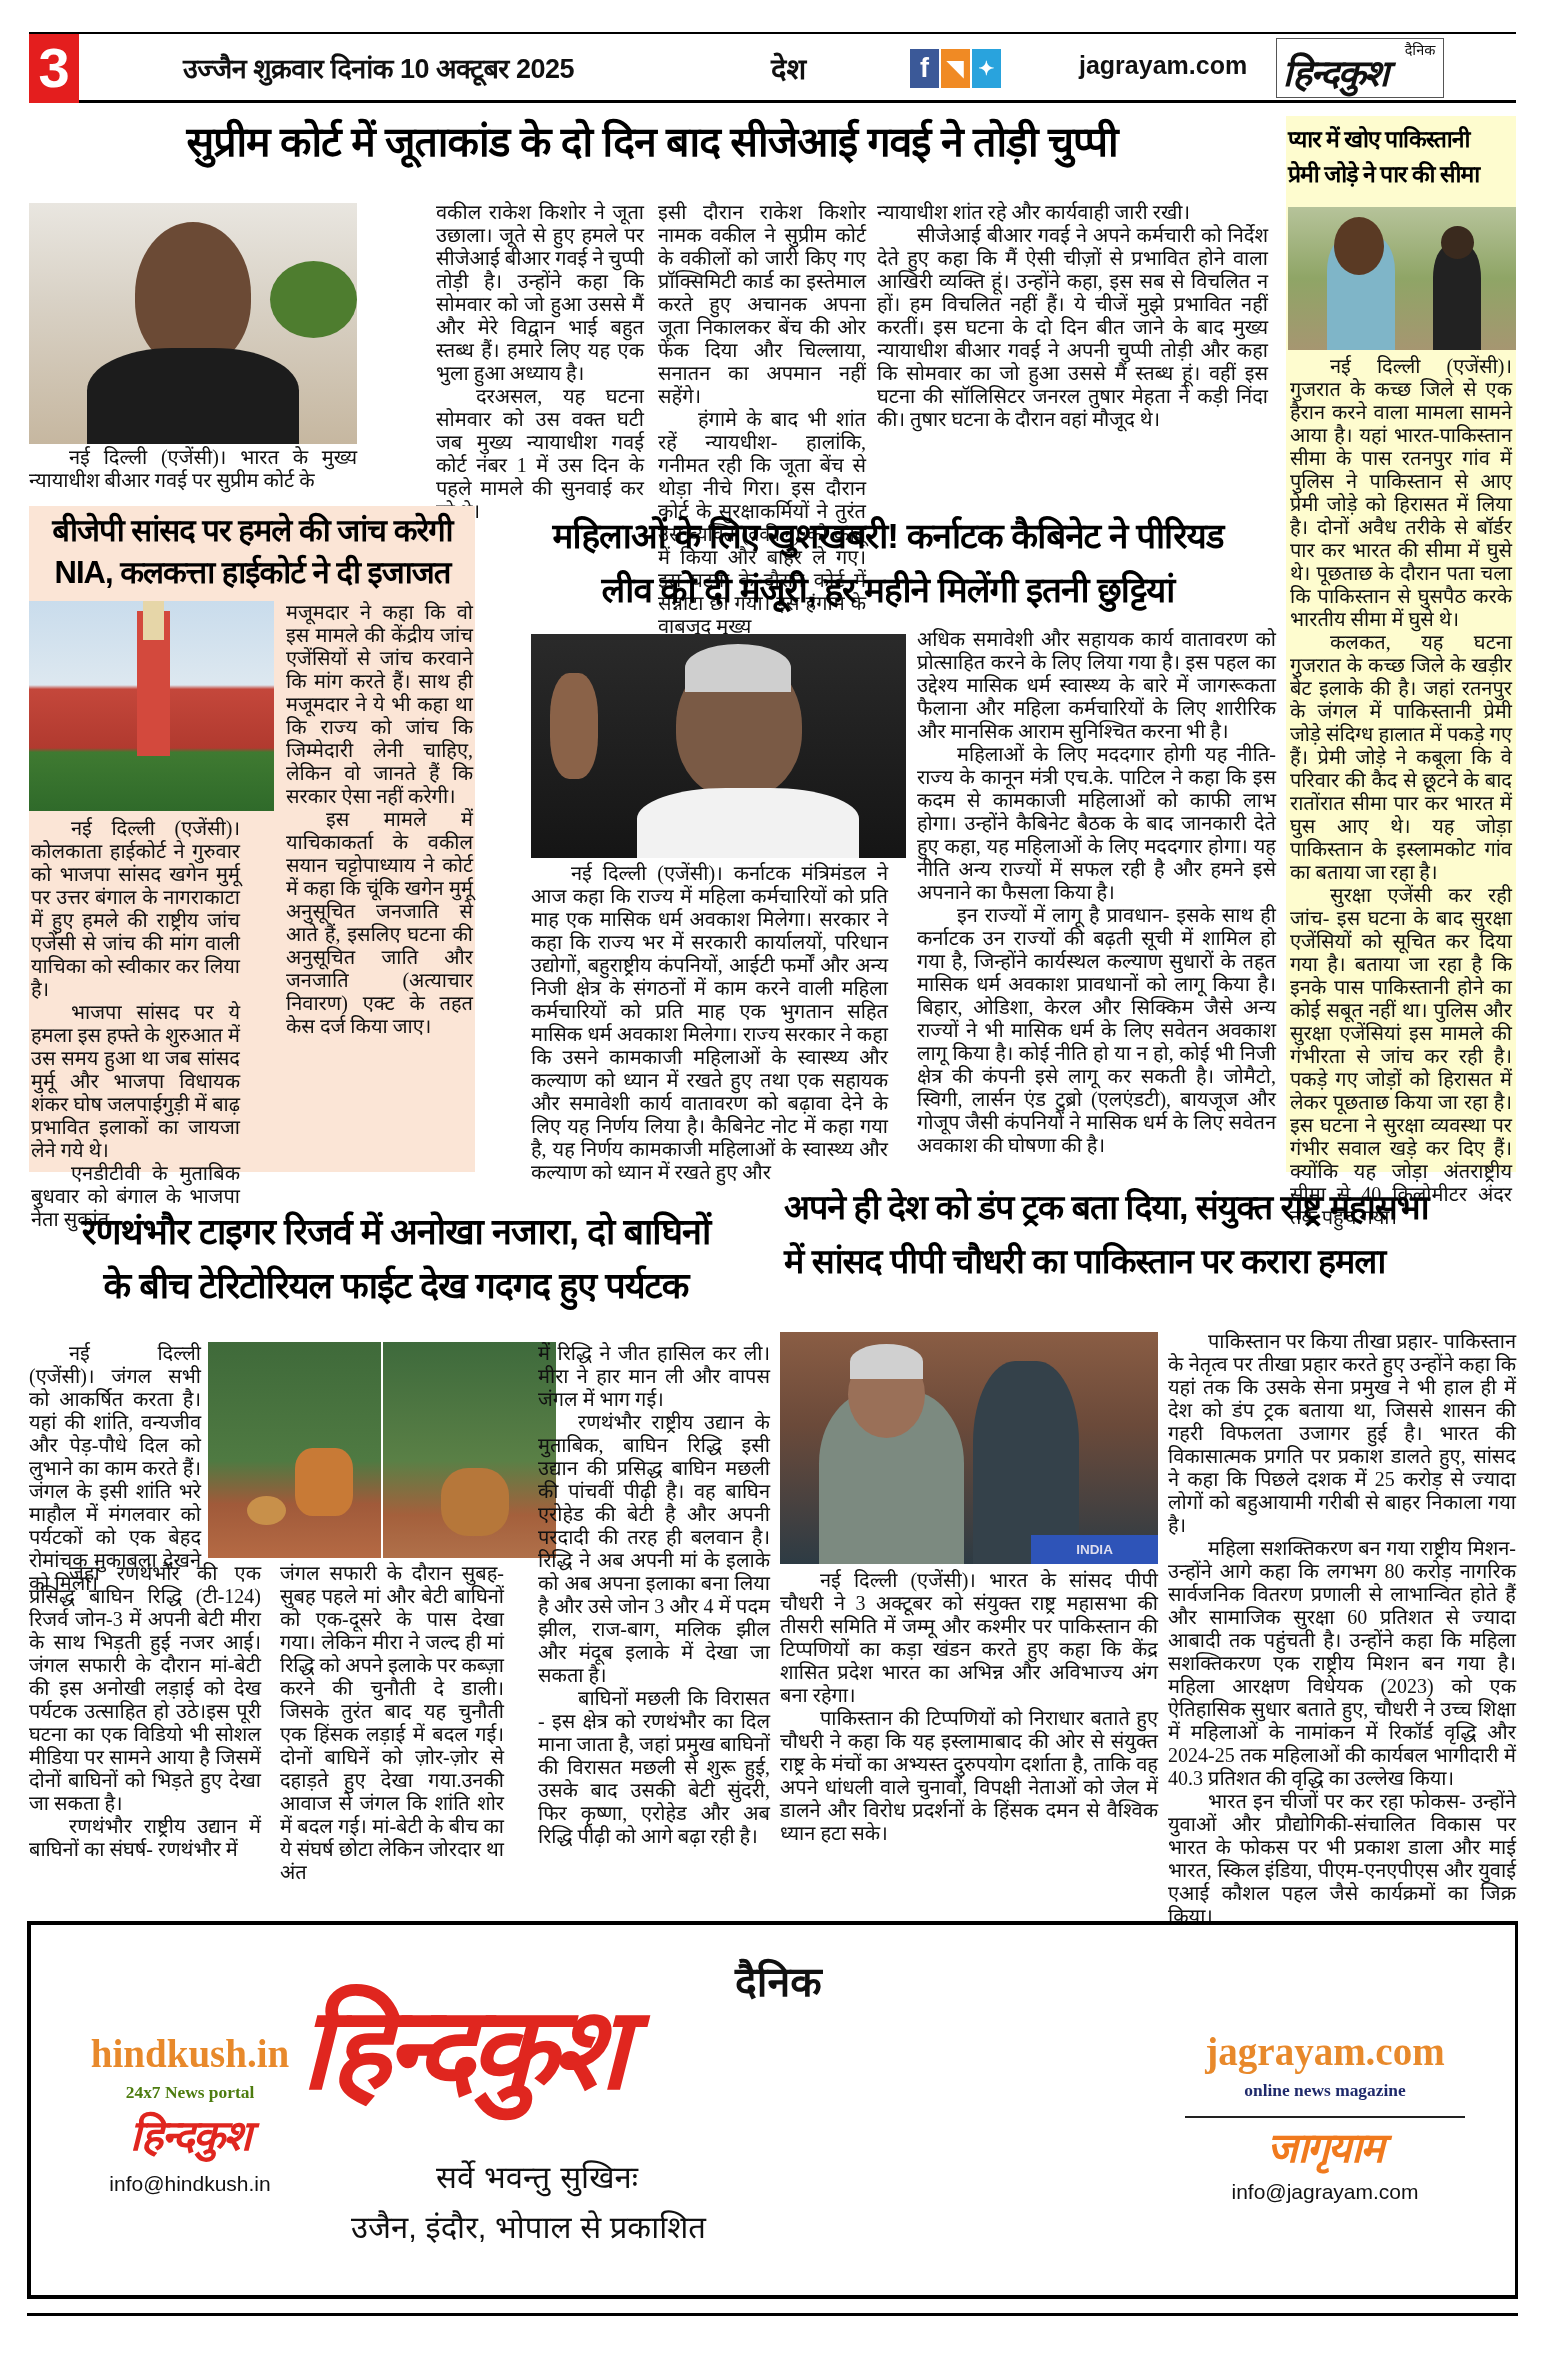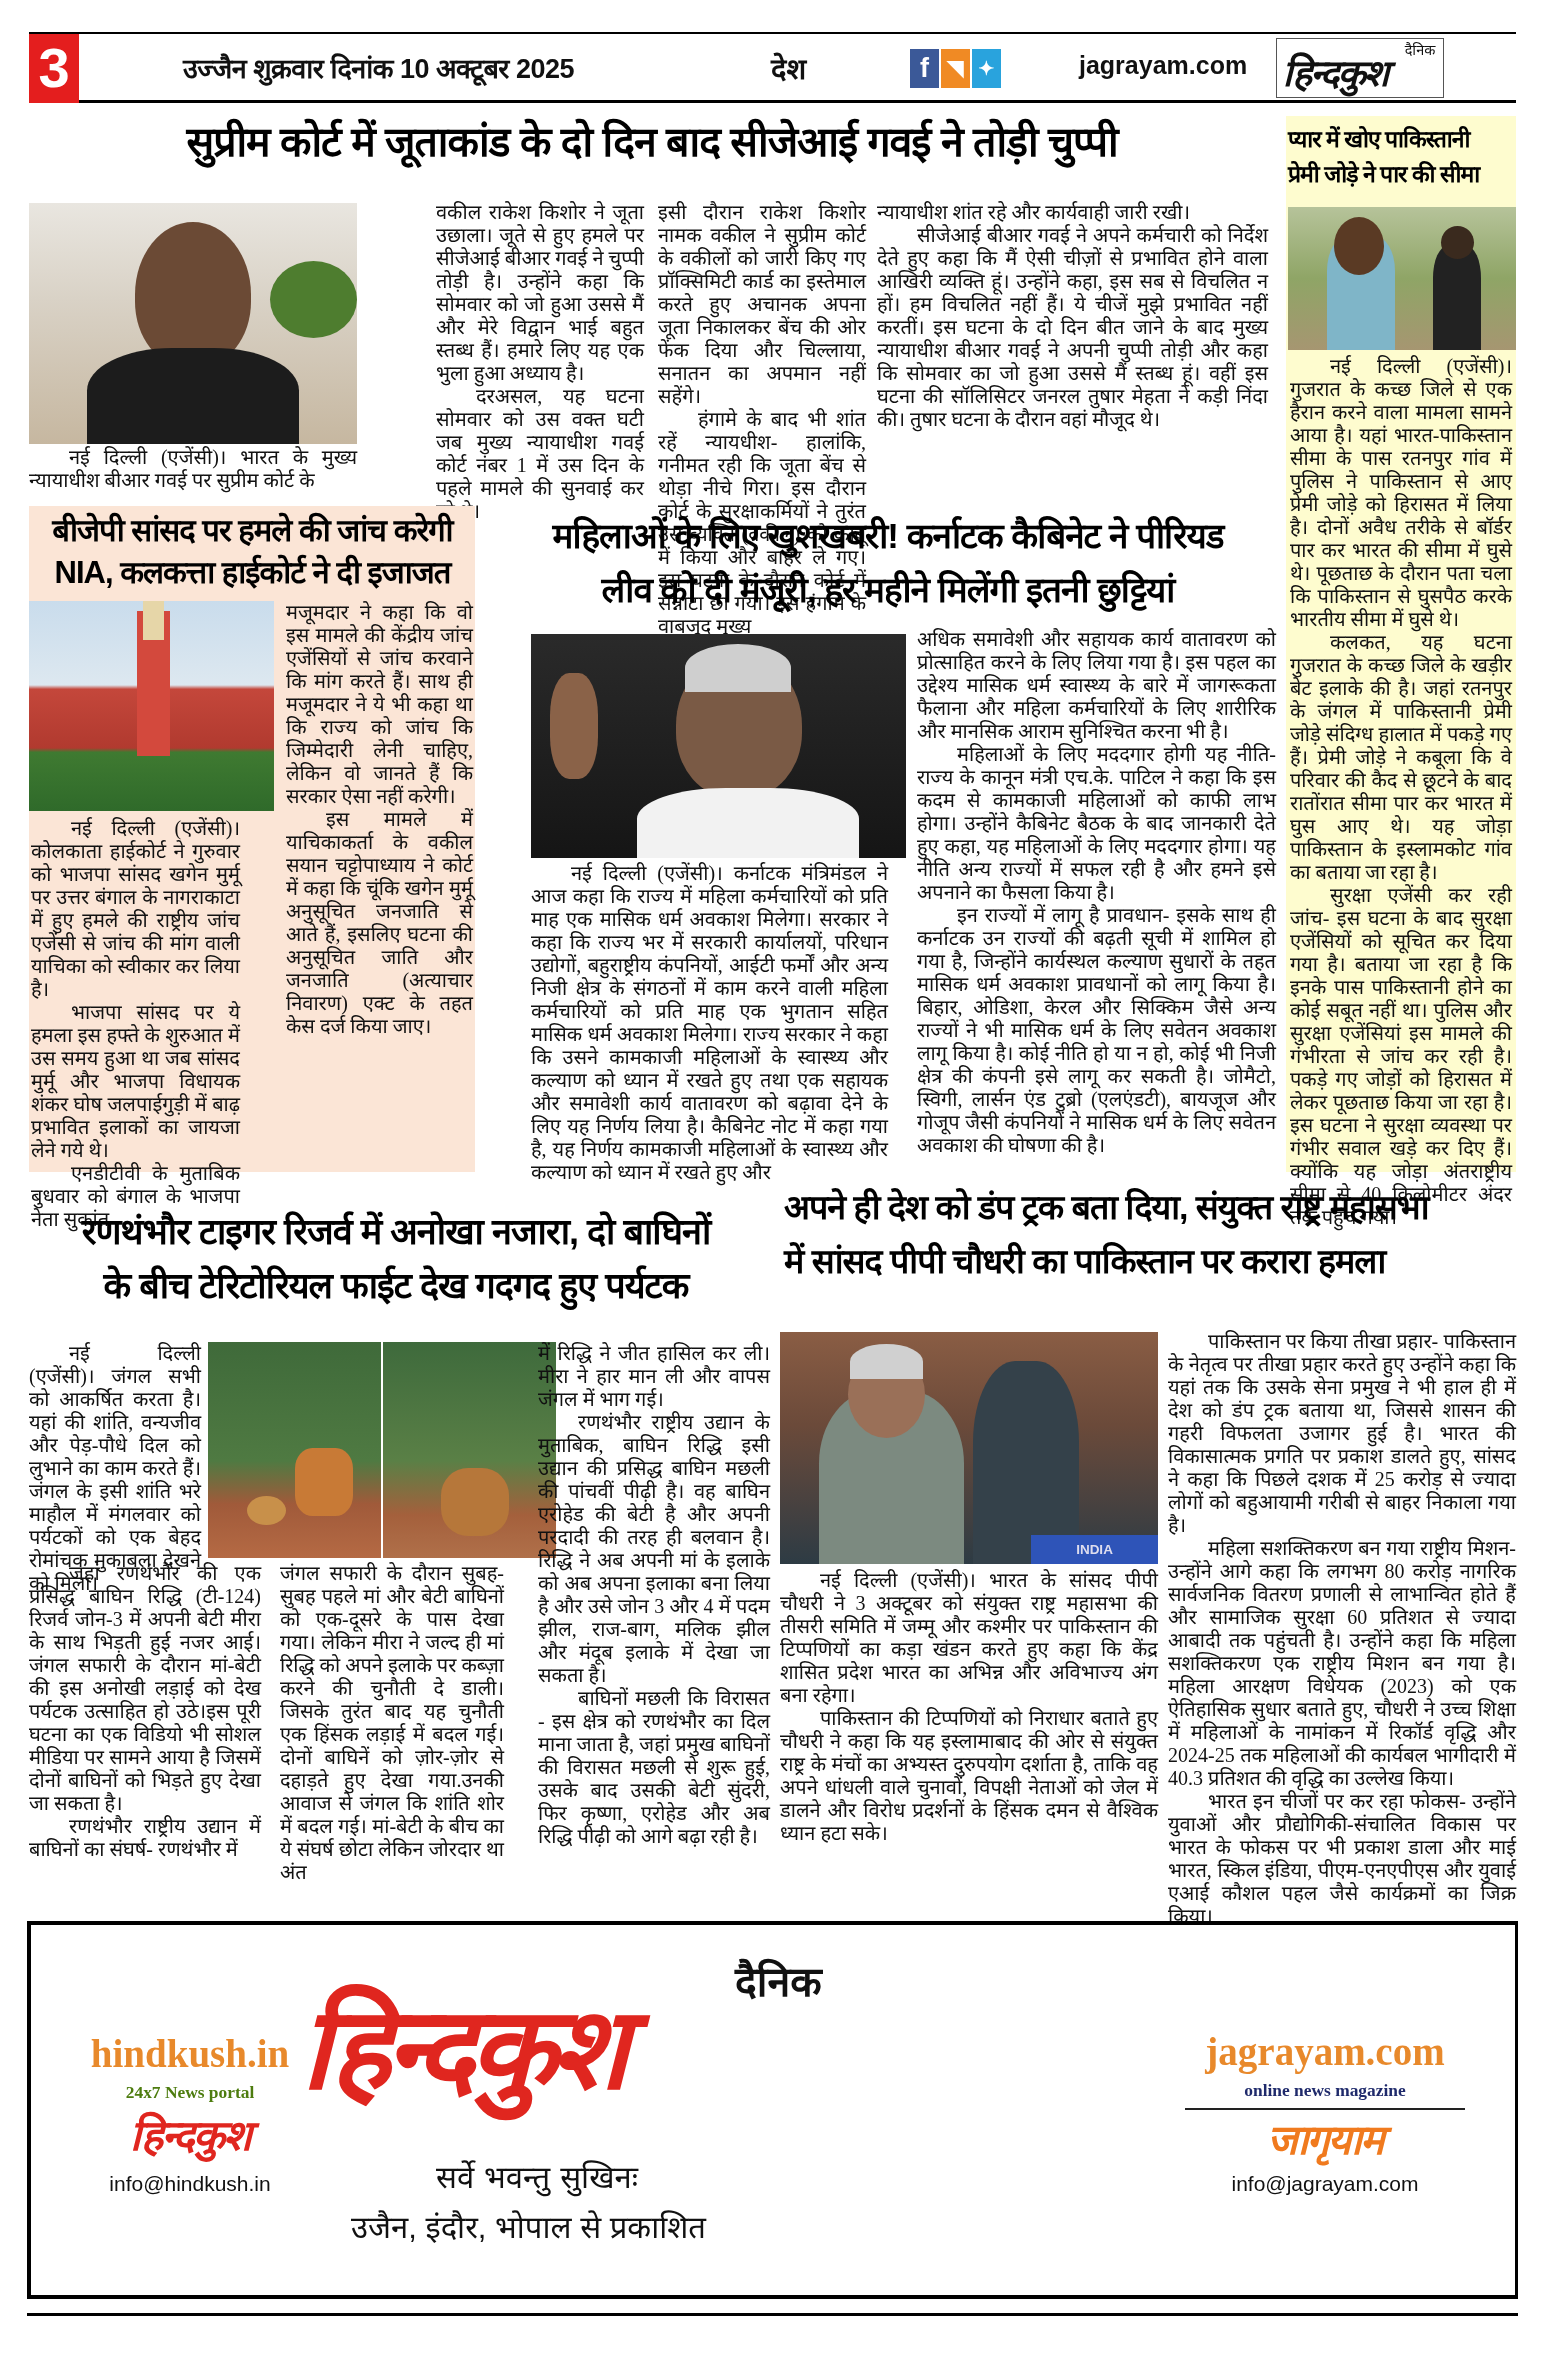--- a/index.html
+++ b/index.html
@@ -181,18 +181,18 @@
   </div>
   <div class="abs" style="left:241px;top:27px;width:869px;height:290px">
     <div class="abs" style="left:463px;top:0;font-size:41px;font-weight:bold">दैनिक</div>
     <div class="abs" style="left:29px;top:29px;font-size:114px;font-weight:bold;font-style:italic;color:#e0261f;letter-spacing:-5.8px;line-height:135px">हिन्दकुश</div>
     <div class="abs" style="left:164px;top:203px;font-size:31px">सर्वे भवन्तु सुखिनः</div>
     <div class="abs" style="left:79px;top:253px;font-size:31px;font-family:'Liberation Sans',sans-serif">उजैन, इंदौर, भोपाल से प्रकाशित</div>
   </div>
   <div class="abs" style="left:1154px;top:104px;width:280px;text-align:center">
     <a style="display:block;font-family:'Liberation Serif',serif;font-weight:bold;font-size:39px;color:#e8892b">jagrayam.com</a>
     <div style="font-family:'Liberation Serif',serif;font-weight:bold;font-size:17.4px;color:#1f2a6b;margin-top:5.8px">online news magazine</div>
-    <div style="font-size:41px;font-weight:bold;font-style:italic;color:#f07a1e;margin-top:7px;border-top:2.9px solid #222;letter-spacing:-1.9px">जागृयाम</div>
+    <div style="font-size:41px;font-weight:bold;font-style:italic;color:#f07a1e;margin-top:15px;border-top:2.9px solid #222;letter-spacing:-1.9px">जागृयाम</div>
     <a style="display:block;font-family:'Liberation Sans',sans-serif;font-size:21px;color:#111;margin-top:5.8px">info@jagrayam.com</a>
   </div>
 </div>
 <div class="abs bottom-rule"></div>
 
 
 </body></html>

